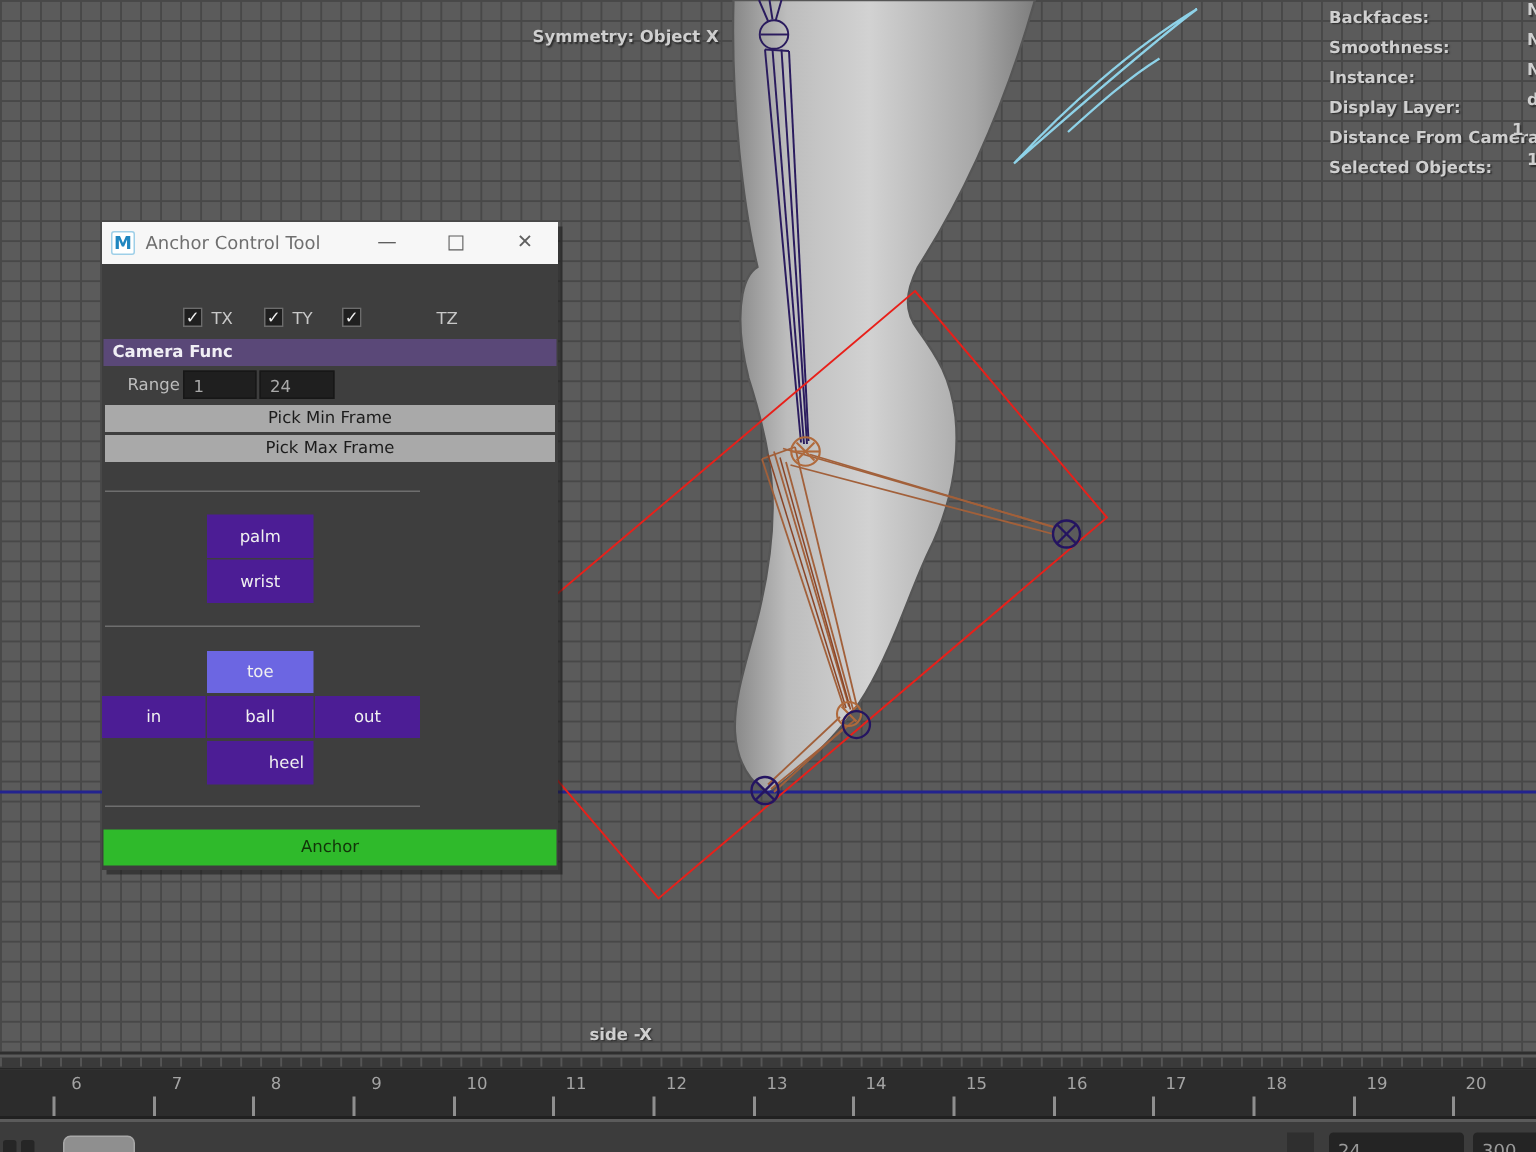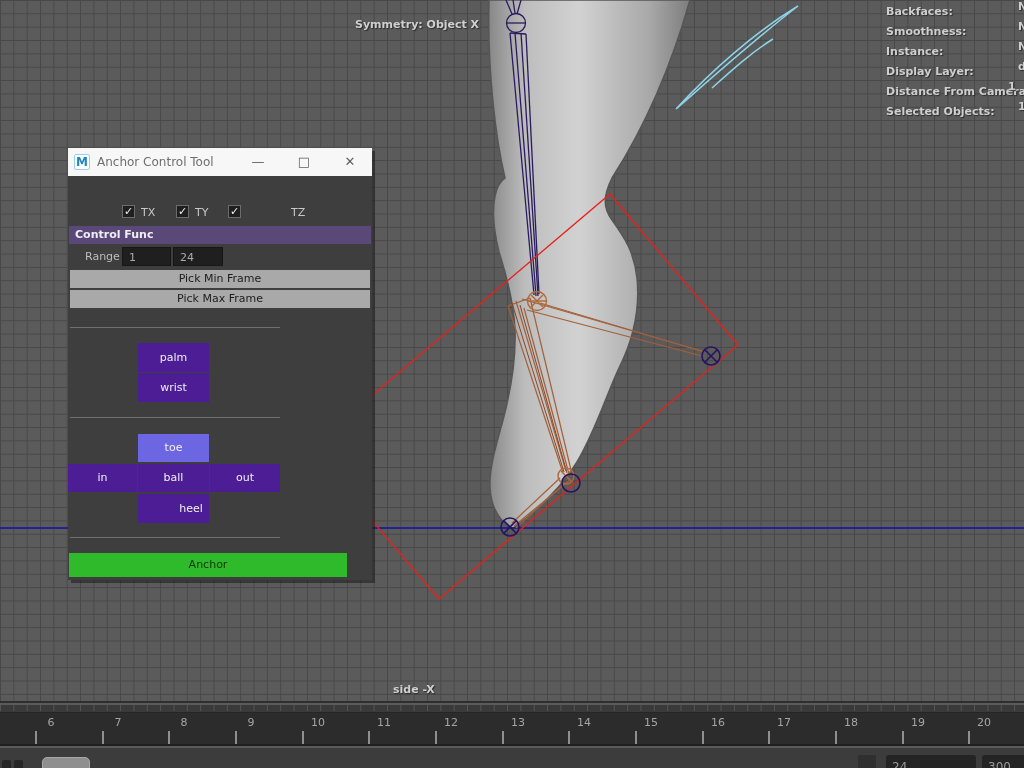--- a/index.html
+++ b/index.html
@@ -58,21 +58,21 @@
 
   .range-label { position:absolute; left:17px; top:102px; color:#bdbdbd; }
   .field { position:absolute; height:19px; background:#1f1f1f; color:#a9a9a9;
     padding:3px 0 0 6px; border:1px solid #171717; }
 
   .btn-big { position:absolute; left:2px; width:300px; height:18px; background:#a9a9a9;
     color:#1c1c1c; text-align:center; line-height:18px; }
   .sep { position:absolute; left:2px; width:210px; height:1px; background:#6e6e6e; }
   .btn-sm { position:absolute; background:#4c1d95; color:#f0f0f0; text-align:center; }
   .btn-toe { background:#6c66e2; }
-  .btn-anchor { position:absolute; left:1px; top:405px; width:278px; height:24px;
+  .btn-anchor { position:absolute; left:1px; top:405px; width:302px; height:24px;
     background:#2fba2b; color:#123409; text-align:center; line-height:24px; }
 
   
   .tickstrip {
     position:absolute; left:0; top:705px; width:1024px; height:8px; background:#3a3a3a;
     background-image:repeating-linear-gradient(90deg,#555 0,#555 1px,transparent 1px,transparent 13.35px);
     background-size:13.35px 6px; background-repeat:repeat-x;
     border-bottom:1px solid #262626;
   }
   .timeslider {
@@ -230,21 +230,21 @@
     </div>
 
 
     <div class="cb" style="left:54px; top:57px;">✓</div>
     <span class="cb-label" style="left:73px; top:58px;">TX</span>
     <div class="cb" style="left:108px; top:57px;">✓</div>
     <span class="cb-label" style="left:127px; top:58px;">TY</span>
     <div class="cb" style="left:160px; top:57px;">✓</div>
     <span class="cb-label" style="left:179px; top:58px;margin-left:44px;">TZ</span>
 
-    <div class="section-header" style="top:78px;">Control Func</div>
+    <div class="section-header" style="top:78px;">Camera Func</div>
 
     <span class="range-label">Range</span>
     <div class="field" style="left:54px; top:99px; width:49px;">1</div>
     <div class="field" style="left:105px; top:99px; width:50px;">24</div>
 
     <div class="btn-big" style="top:142px;">Pick Max Frame</div>
     <div class="btn-big" style="top:122px;">Pick Min Frame</div>
 
     <div class="sep" style="top:179px;"></div>
 

